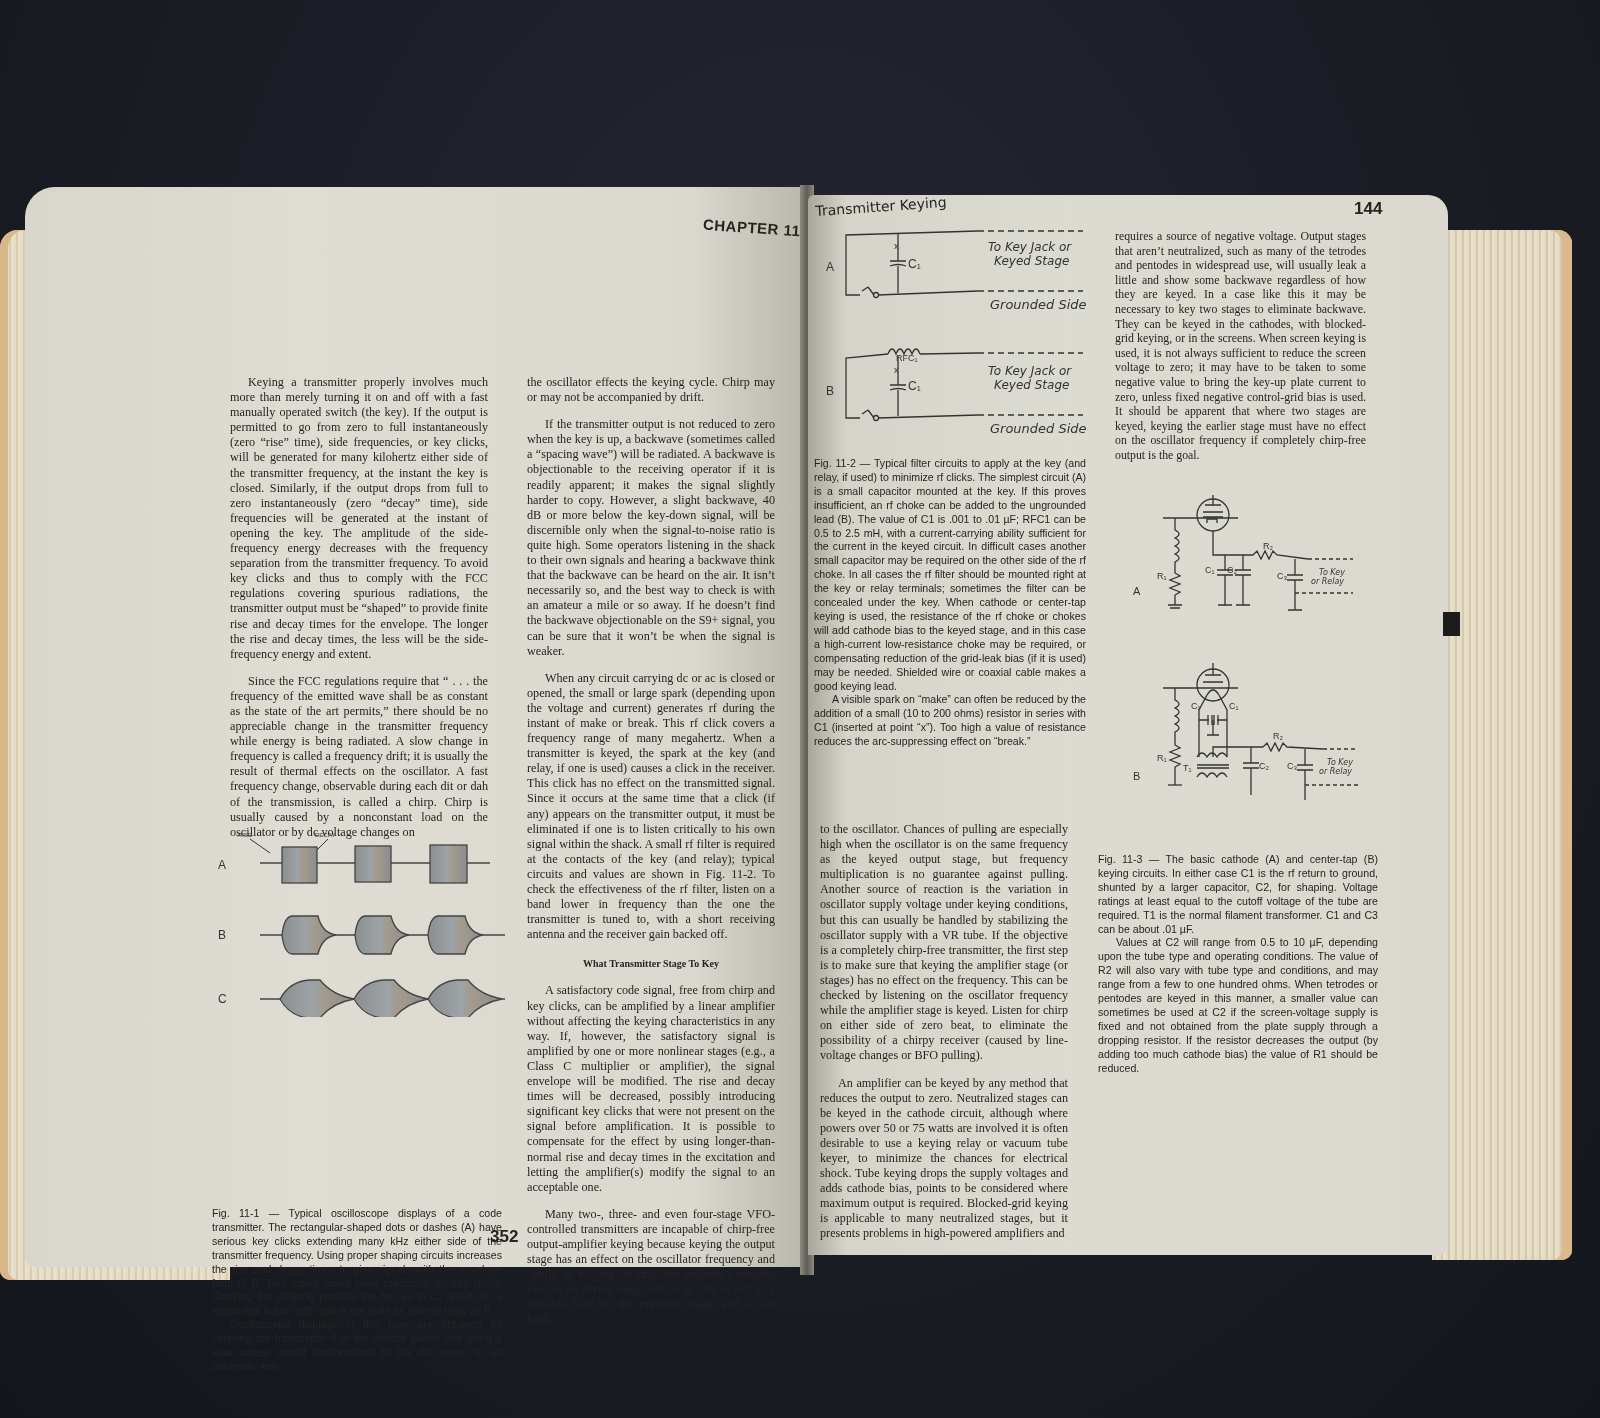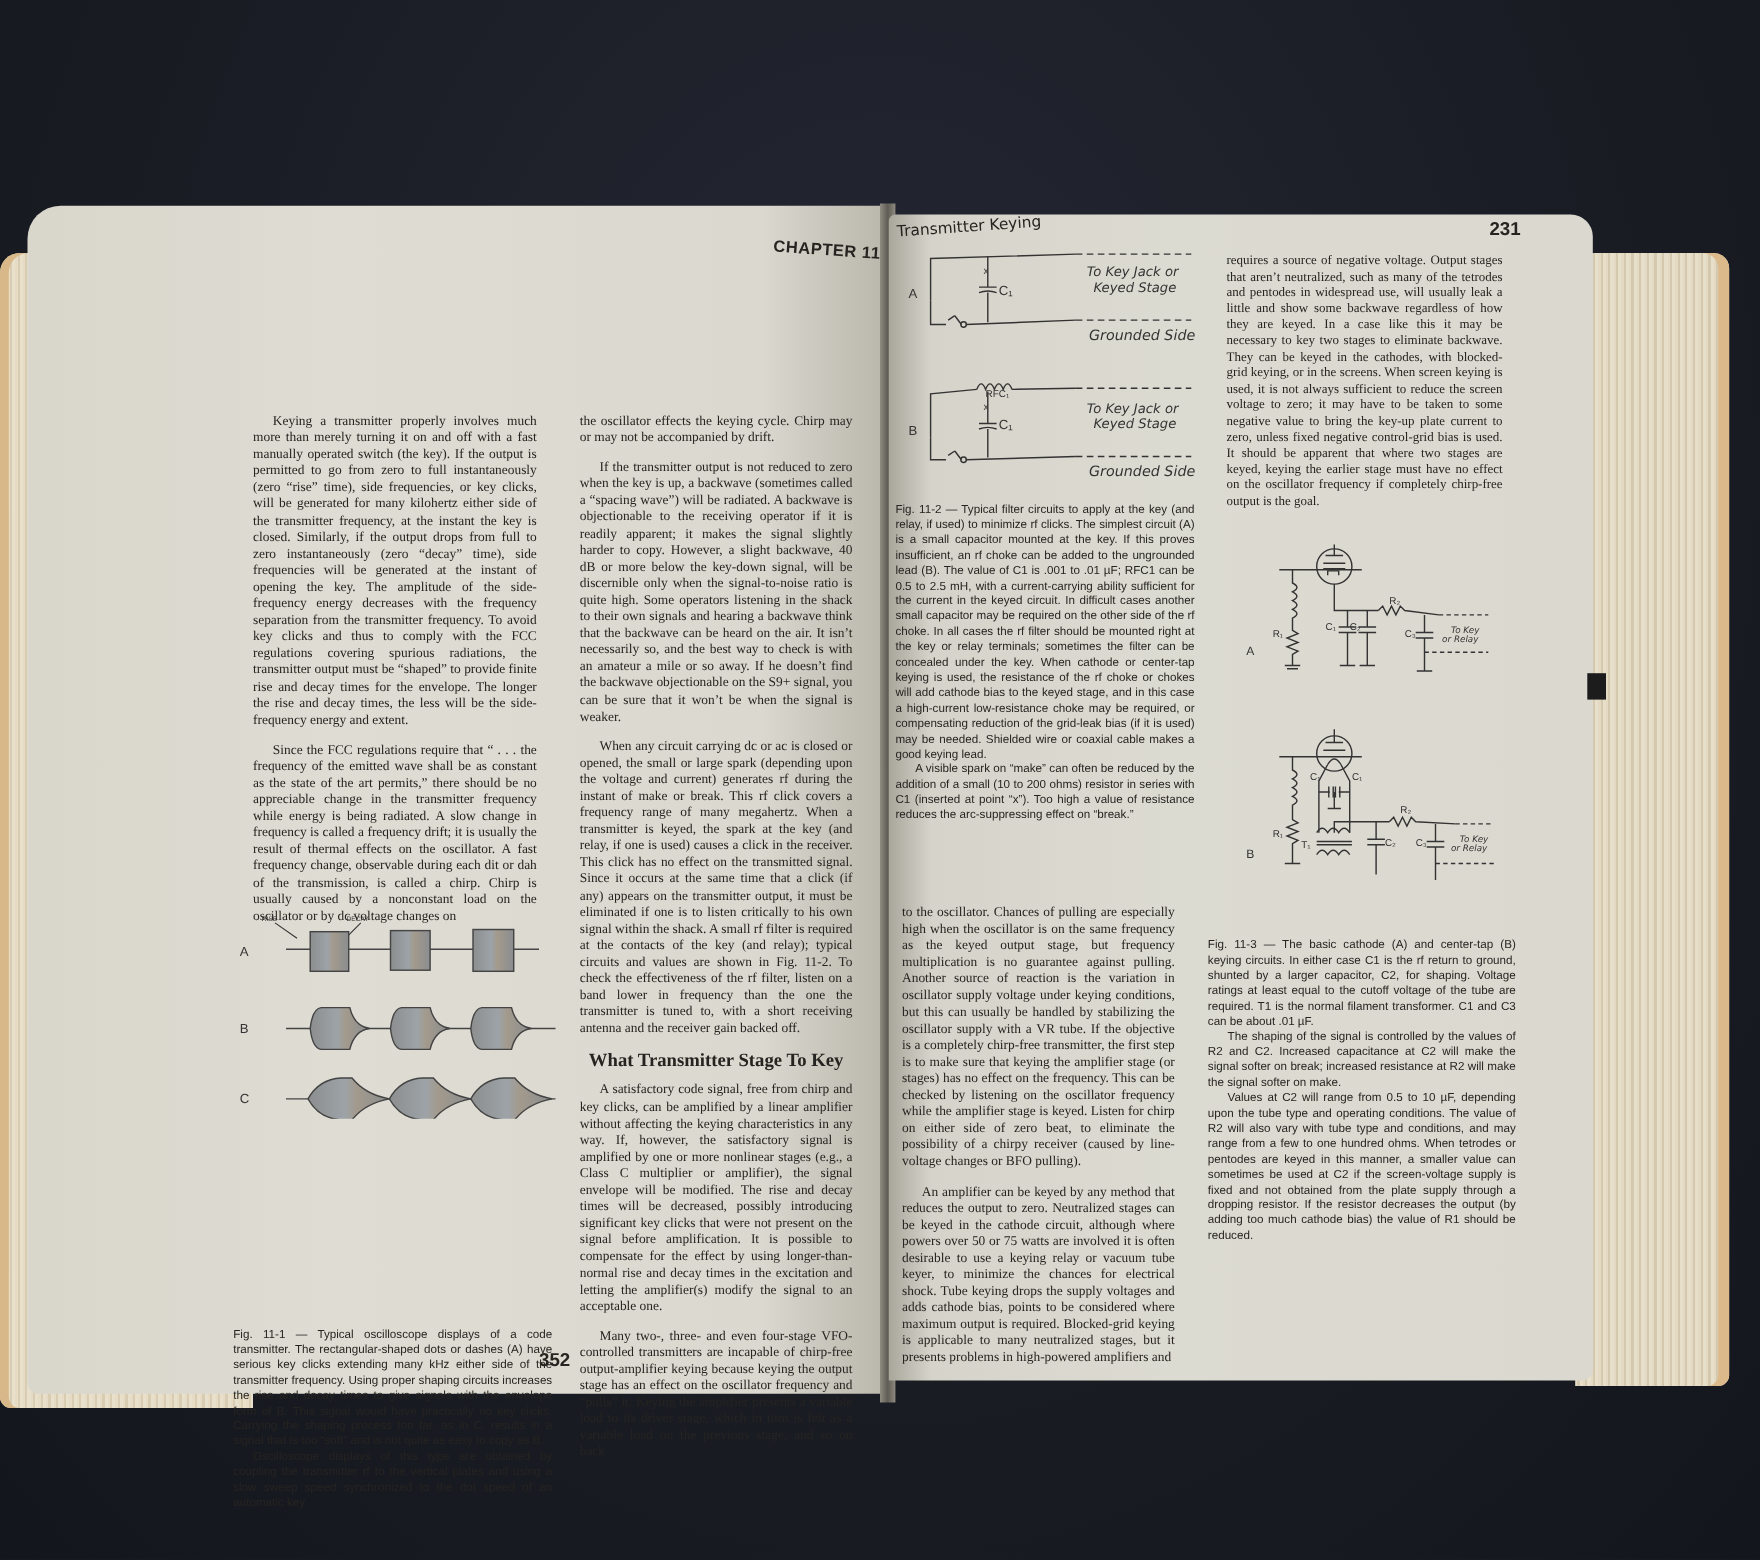--- a/index.html
+++ b/index.html
@@ -14,21 +14,21 @@
   .gutter{position:absolute;left:800px;top:10px;width:14px;height:1090px;background:linear-gradient(90deg,#8f8b80,#5f5c55,#8f8b80);}
   .abs{position:absolute;}
   .chapter{font-family:"Liberation Sans",sans-serif;font-weight:bold;font-size:15px;letter-spacing:0.5px;transform:rotate(4deg);}
   .title{font-family:"DejaVu Sans",sans-serif;font-weight:bold;font-size:30px;letter-spacing:0.5px;color:#2a2a2a;}
   .col{font-size:12.2px;line-height:15.1px;text-align:justify;}
   .col p{margin:12px;text-indent:18px;}
   .col p.noind{text-indent:0;}
   .sans{font-family:"Liberation Sans",sans-serif;font-size:10.6px;line-height:13.9px;text-align:justify;}
   .sans p{margin:0;text-indent:18px;}
   .sans p.noind{text-indent:0;}
-  .subhead{font-weight:bold;text-align:center;font-size:17px;margin:14px 0 8px;}
+  .subhead{font-weight:bold;text-align:center;font-size:10px;margin:14px 0 8px;}
   .pagenum{font-family:"Liberation Sans",sans-serif;font-weight:bold;font-size:17px;}
   .running{font-family:"DejaVu Sans",sans-serif;font-size:14px;transform:rotate(-4deg);transform-origin:left bottom;}
   .tab{position:absolute;left:1443px;top:437px;width:17px;height:24px;background:#1c1c1c;}
   svg text{font-family:"Liberation Sans",sans-serif;}
   .hand{font-family:"DejaVu Sans",sans-serif;font-style:italic;}
 </style>
 </head>
 <body>
 
 <div class="cloth"></div>
@@ -91,21 +91,21 @@
       <p>Many two-, three- and even four-stage VFO-controlled transmitters are incapable of chirp-free output-amplifier keying because keying the output stage has an effect on the oscillator frequency and “pulls” it. Keying the amplifier presents a variable load to its driver stage, which in turn is felt as a variable load on the previous stage, and so on back</p>
     </div>
 
     <div class="abs pagenum" style="left:465px;top:1040px;">352</div>
   </div>
 
   <div class="gutter"></div>
 
   <div class="page page-right">
     <div class="abs running" style="left:8px;top:8px;">Transmitter Keying</div>
-    <div class="abs pagenum" style="left:546px;top:4px;">231</div>
+    <div class="abs pagenum" style="left:546px;top:4px;">144</div>
 
     <div class="abs" style="left:10px;top:18px;width:275px;height:240px;">
       <svg width="275" height="240" viewBox="0 0 275 240">
         <g stroke="#333" stroke-width="1.3" fill="none">
 
           <path d="M28,60 L28,22 L160,18"></path>
           <path d="M160,18 L265,18" stroke-dasharray="6,4"></path>
           <path d="M28,60 L28,82 L42,82"></path>
           <path d="M44,78 L50,74 M50,74 L56,82"></path>
           <circle cx="58" cy="82" r="2.5"></circle>
@@ -208,19 +208,18 @@
         <text x="146" y="274" font-size="9" fill="#333">C₂</text>
         <text x="174" y="274" font-size="9" fill="#333">C₃</text>
         <text x="70" y="276" font-size="9" fill="#333">T₁</text>
         <text class="hand" x="214" y="270" font-size="8" fill="#333">To Key</text>
         <text class="hand" x="206" y="279" font-size="8" fill="#333">or Relay</text>
       </svg>
     </div>
 
     <div class="abs sans" style="left:290px;top:658px;width:280px;">
       <p class="noind">Fig. 11-3 — The basic cathode (A) and center-tap (B) keying circuits. In either case C1 is the rf return to ground, shunted by a larger capacitor, C2, for shaping. Voltage ratings at least equal to the cutoff voltage of the tube are required. T1 is the normal filament transformer. C1 and C3 can be about .01 µF.</p>
-      <p>The shaping of the signal is controlled by the values of R2 and C2. Increased capacitance at C2 will make the signal softer on break; increased resistance at R2 will make the signal softer on make.</p>
       <p>Values at C2 will range from 0.5 to 10 µF, depending upon the tube type and operating conditions. The value of R2 will also vary with tube type and conditions, and may range from a few to one hundred ohms. When tetrodes or pentodes are keyed in this manner, a smaller value can sometimes be used at C2 if the screen-voltage supply is fixed and not obtained from the plate supply through a dropping resistor. If the resistor decreases the output (by adding too much cathode bias) the value of R1 should be reduced.</p>
     </div>
   </div>
 
   <div class="tab"></div>
 </div>
 
 </body></html>

